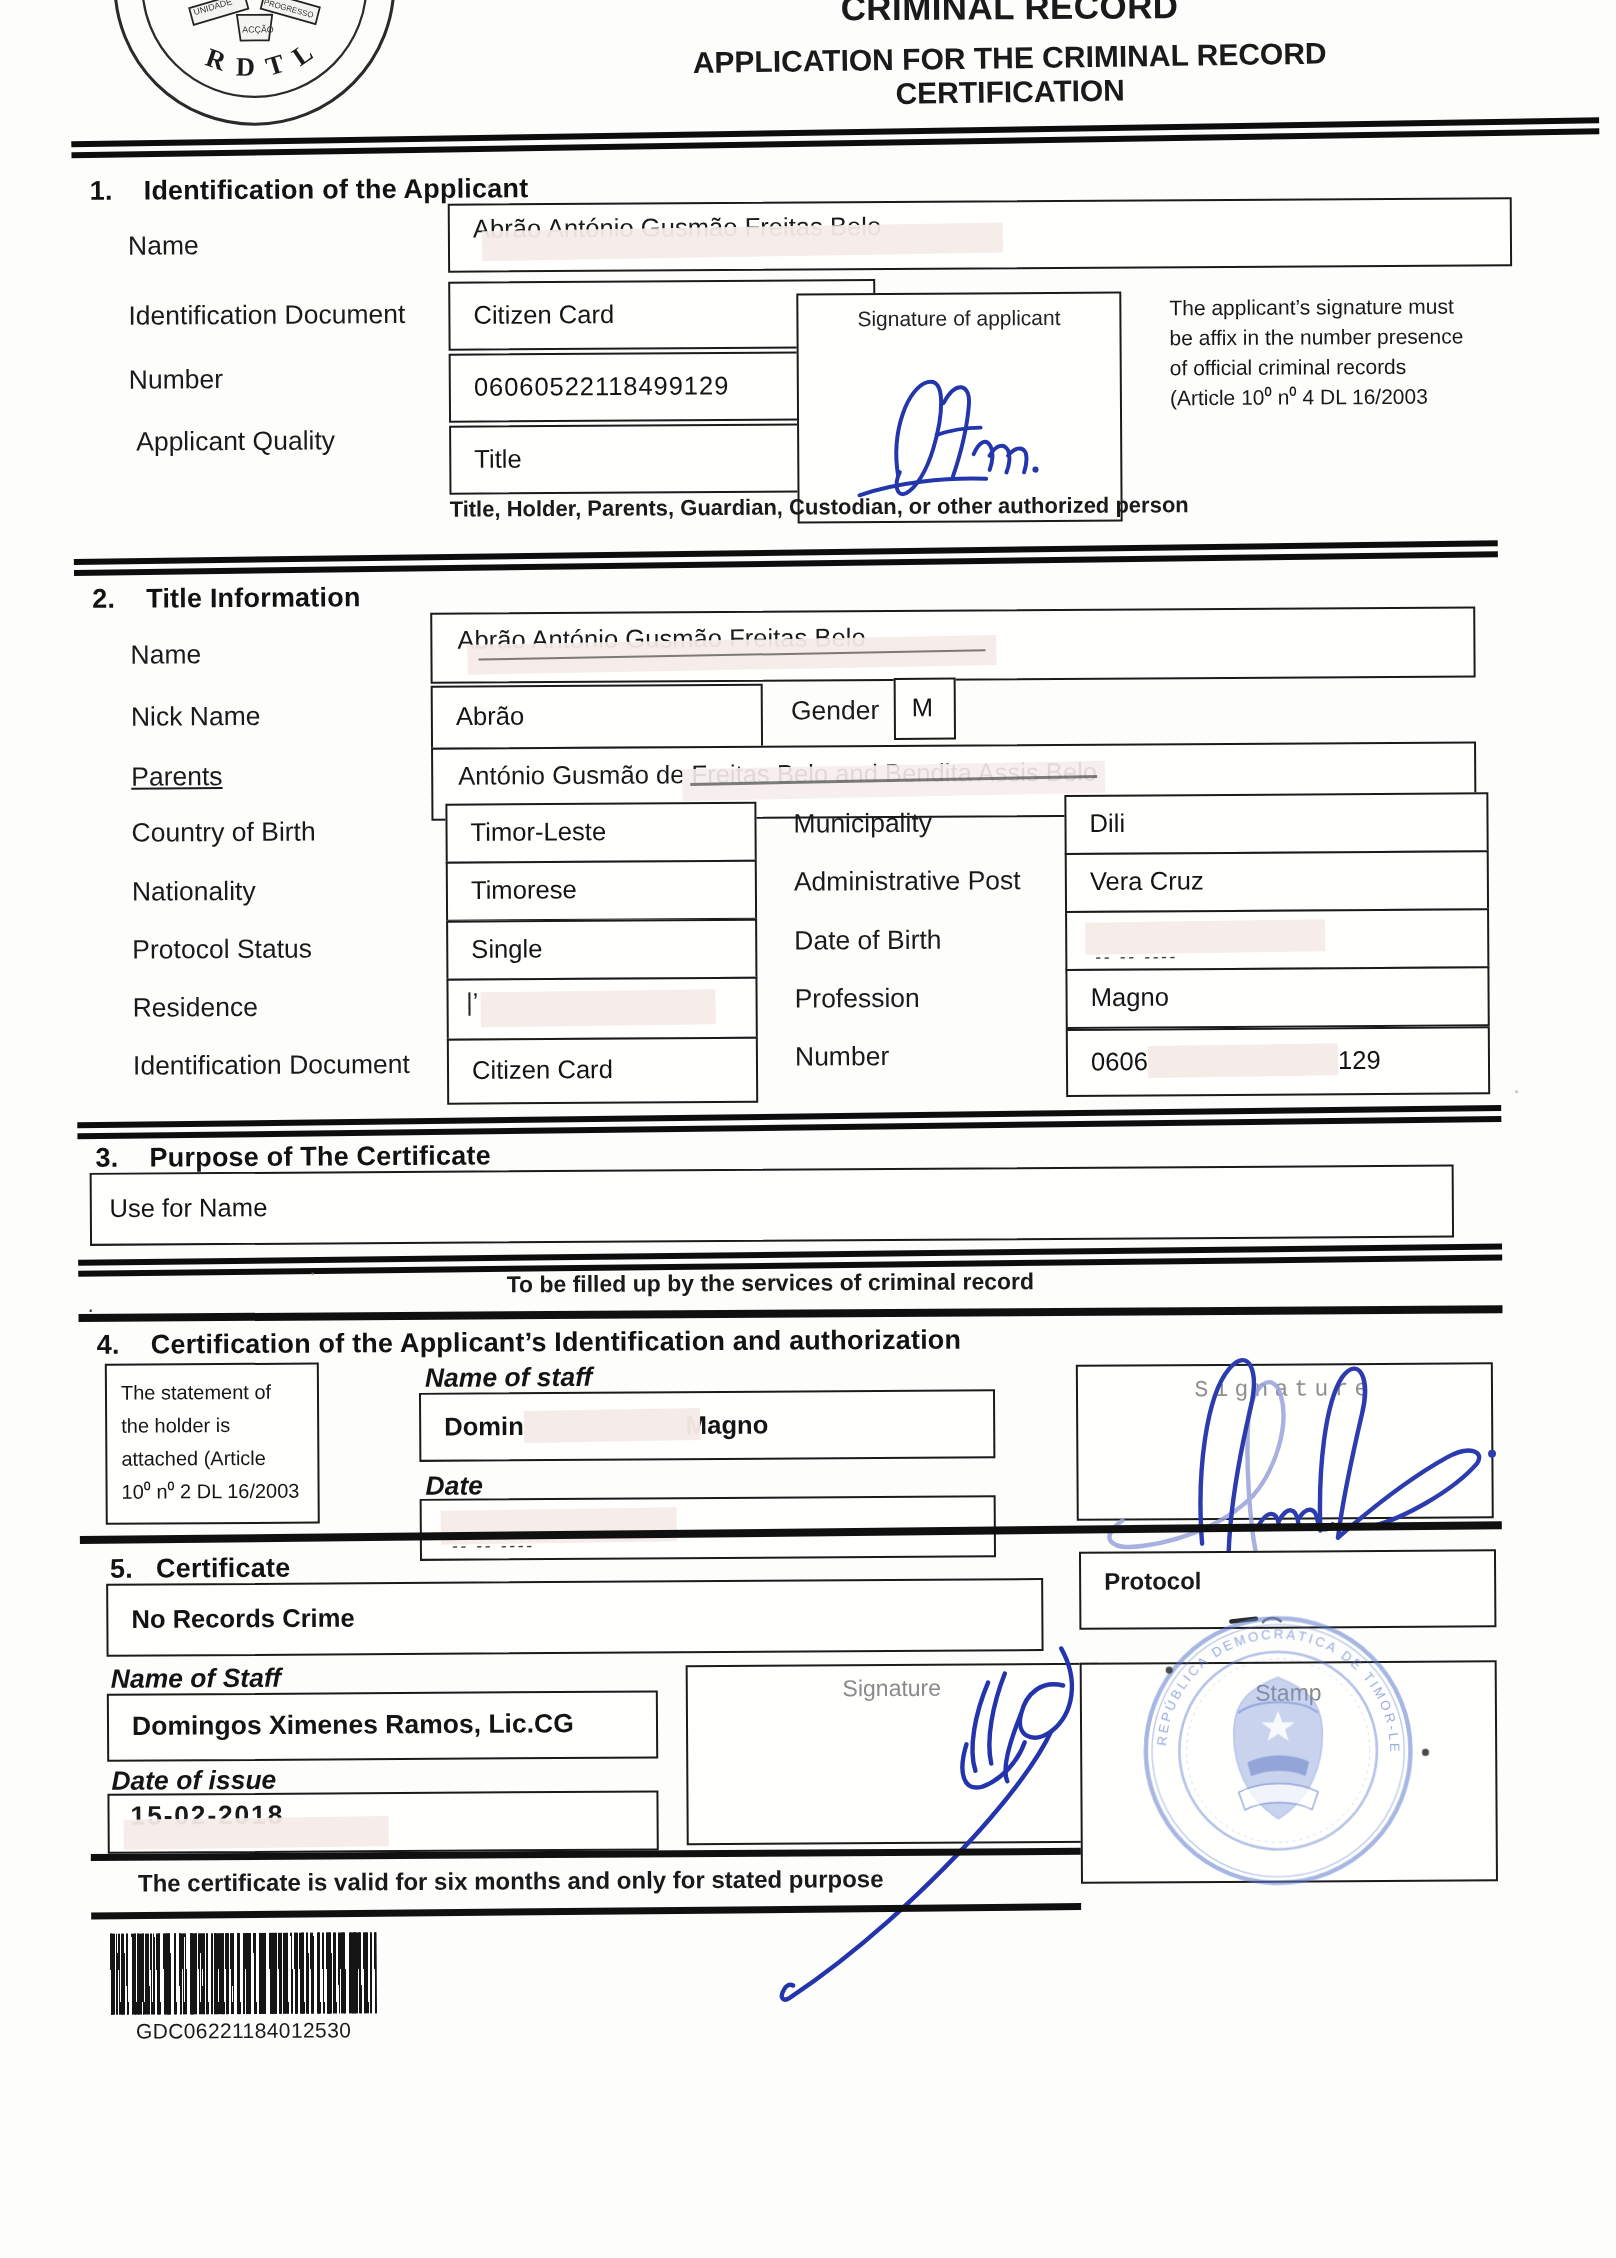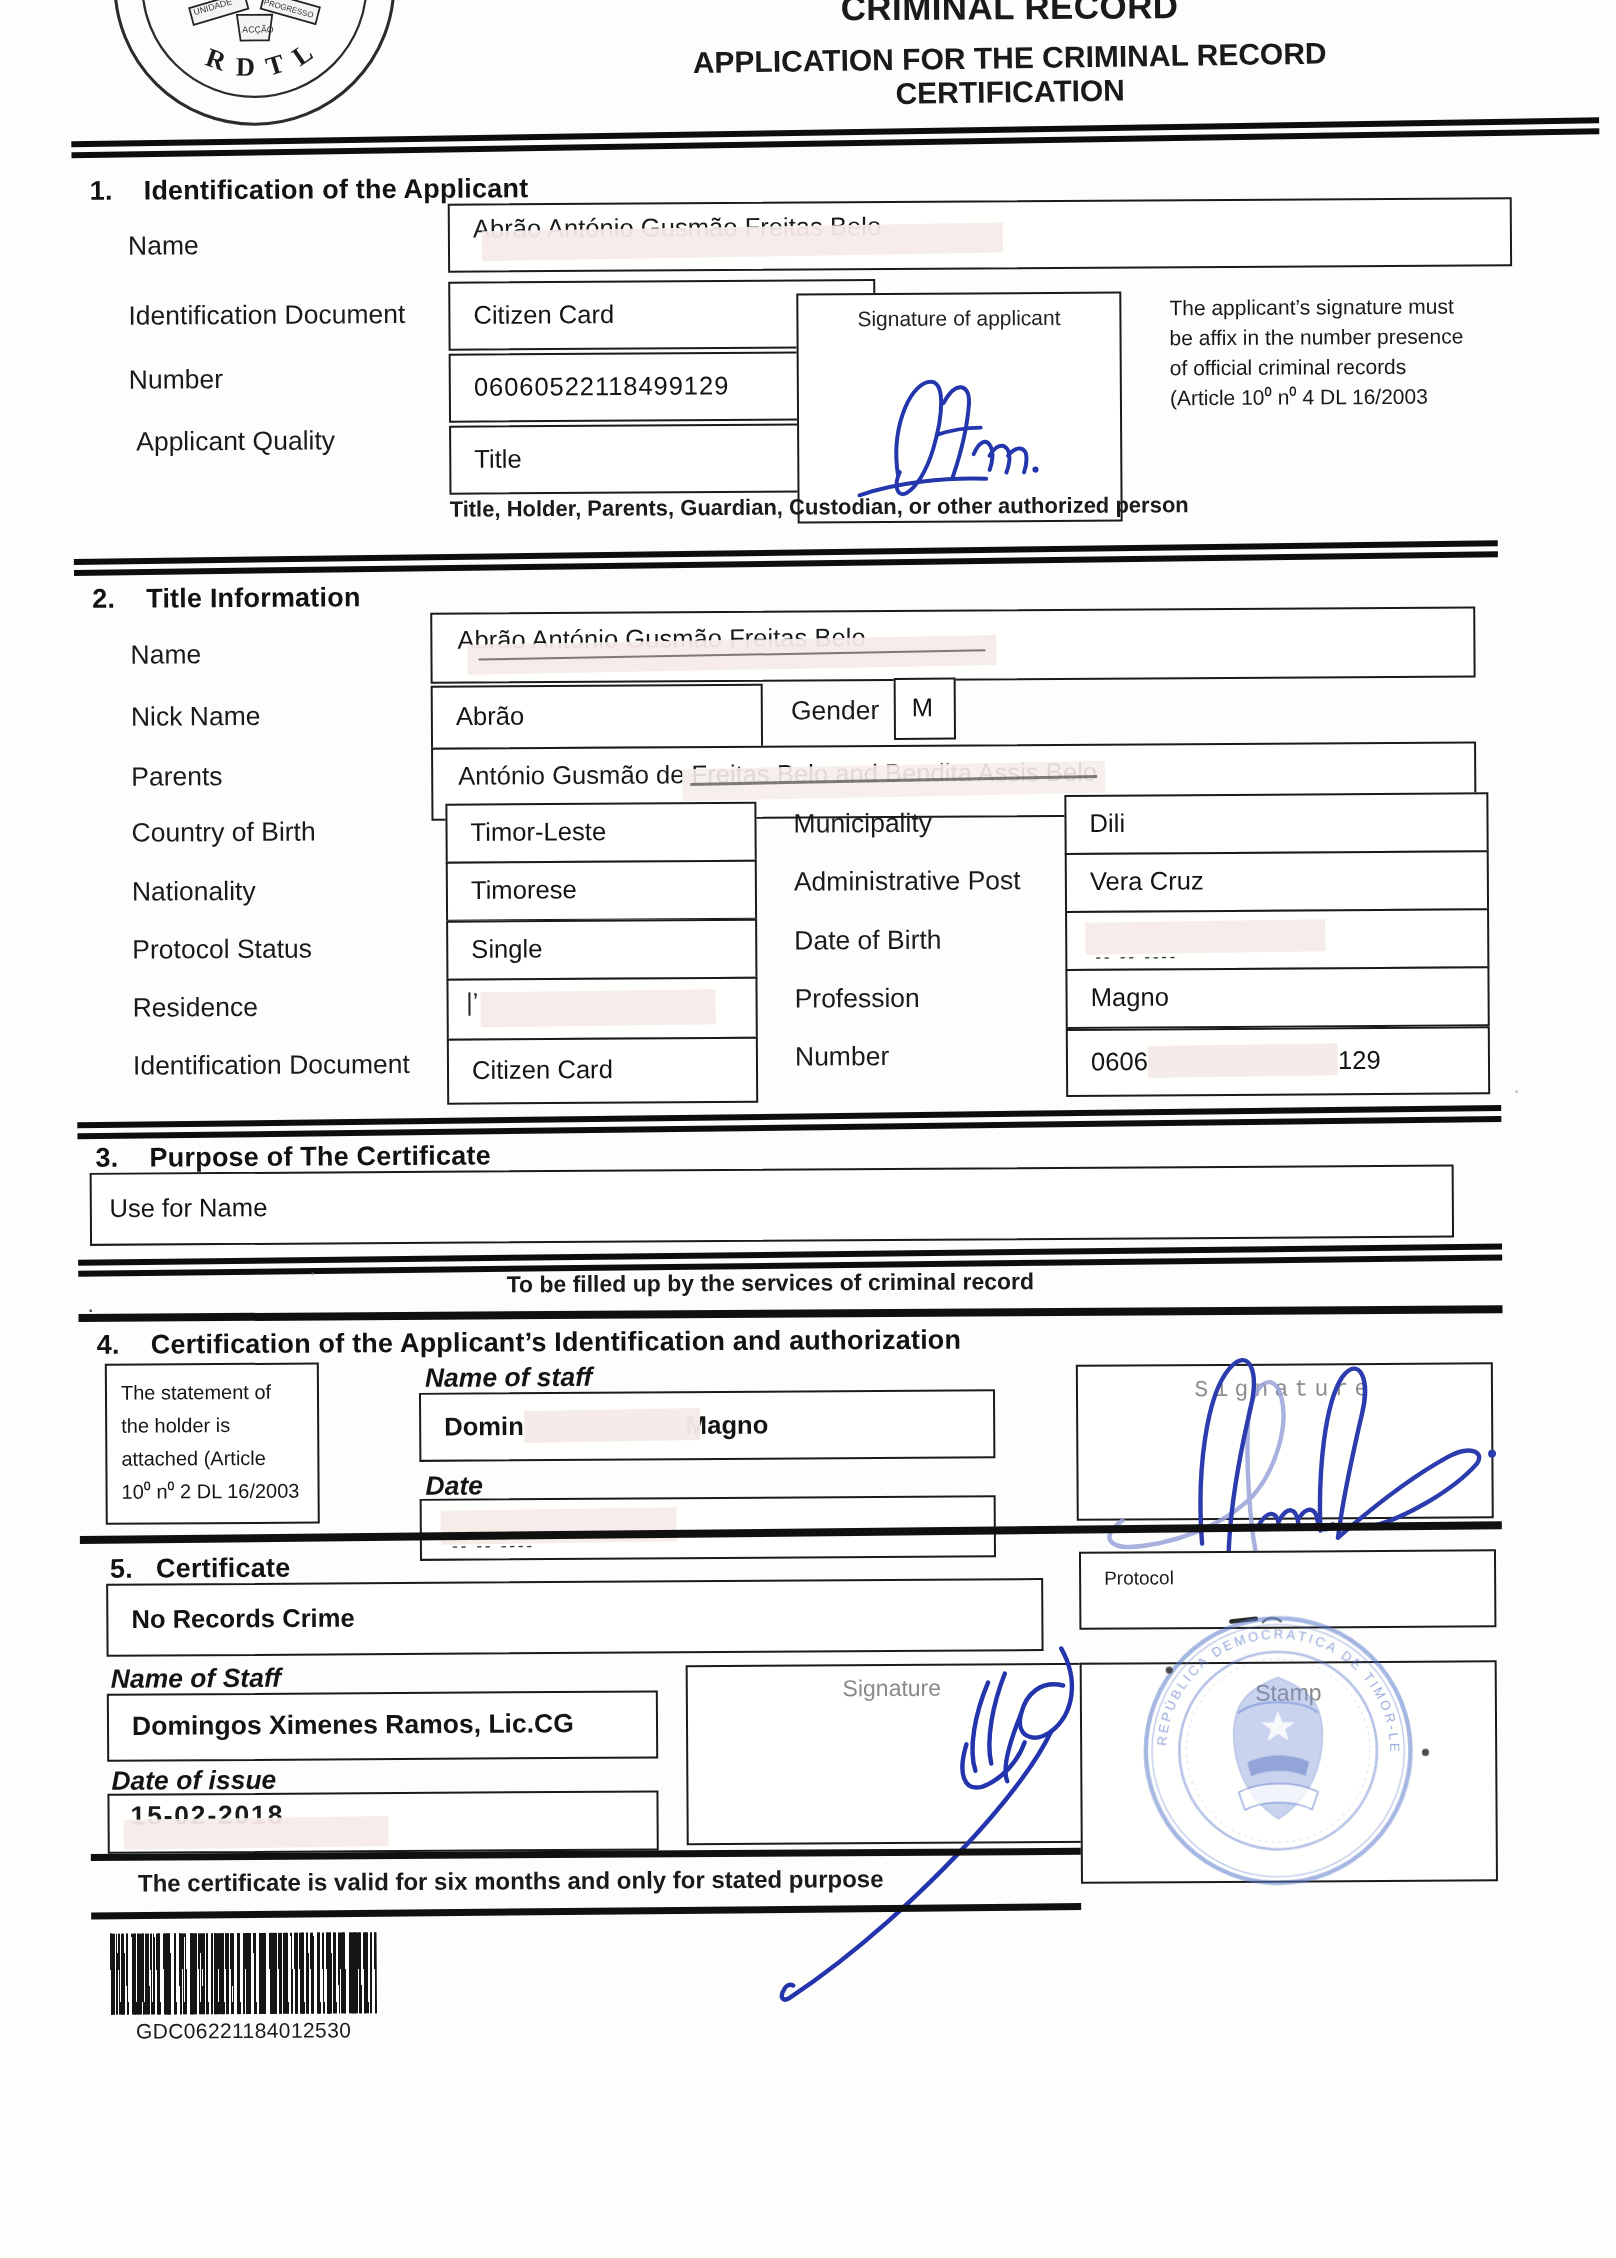--- a/index.html
+++ b/index.html
@@ -124,21 +124,21 @@
 
   <div class="lbl" style="left:132px;top:697px;">Nick Name</div>
   <div class="box" style="left:432px;top:683px;width:328px;height:60px;">
     <div class="v">Abrão</div>
   </div>
   <div class="lbl" style="left:792px;top:695px;text-align:right;">Gender</div>
   <div class="box" style="left:895px;top:678px;width:58px;height:58px;">
     <div class="v" style="left:16px;">M</div>
   </div>
 
-  <div class="lbl" style="left:132px;top:757px;">Parents</div>
+  <div class="lbl" style="left:132px;top:757px;text-decoration:underline;">Parents</div>
   <div class="box" style="left:432px;top:745px;width:1041px;height:69px;">
     <div class="abs" style="left:25px;top:12.4px;font-size:25.6px;white-space:nowrap;">António Gusmão de Freitas Belo and Bendita Assis Belo</div>
     <div class="rd" style="left:249px;top:17.6px;width:423px;height:32px;transform:rotate(-0.8deg);background:rgba(246,237,235,0.9);">
       <div class="rd-line"></div>
     </div>
   </div>
 
   <div class="lbl" style="left:132px;top:813px;">Country of Birth</div>
   <div class="box" style="left:446px;top:801px;width:307px;height:56px;">
     <div class="v">Timor-Leste</div>
@@ -246,21 +246,21 @@
   <div class="srule" style="left:76px;top:1528px;width:1422px;transform:rotate(-0.25deg);"></div>
 
   <div class="h" style="left:106px;top:1549px;">5.</div>
   <div class="h" style="left:152px;top:1549px;">Certificate</div>
 
   <div class="box" style="left:102px;top:1579px;width:933px;height:69px;">
     <div class="v b">No Records Crime</div>
   </div>
 
   <div class="box" style="left:1075px;top:1553px;width:413px;height:74px;border-width:2.2px;">
-    <div class="abs b" style="left:23px;top:14px;font-size:19px;font-weight:400;">Protocol</div>
+    <div class="abs b" style="left:23px;top:14px;font-size:24px;font-weight:700;">Protocol</div>
   </div>
   <svg class="ink" style="left:1225px;top:1613px;" width="62" height="19.4" viewBox="0 0 70 22">
     <path d="M2,12 L30,9" stroke="#2a2a2a" stroke-width="5" fill="none" stroke-linecap="round"></path>
     <path d="M38,13 C44,6 54,8 58,12" stroke="#555" stroke-width="3" fill="none" stroke-linecap="round" opacity=".8"></path>
   </svg>
 
   <div class="lbl-i" style="left:106px;top:1659px;">Name of  Staff</div>
   <div class="box" style="left:102px;top:1689px;width:547px;height:64px;">
     <div class="v b" style="font-size:26.5px;">Domingos Ximenes Ramos, Lic.CG</div>
   </div>

